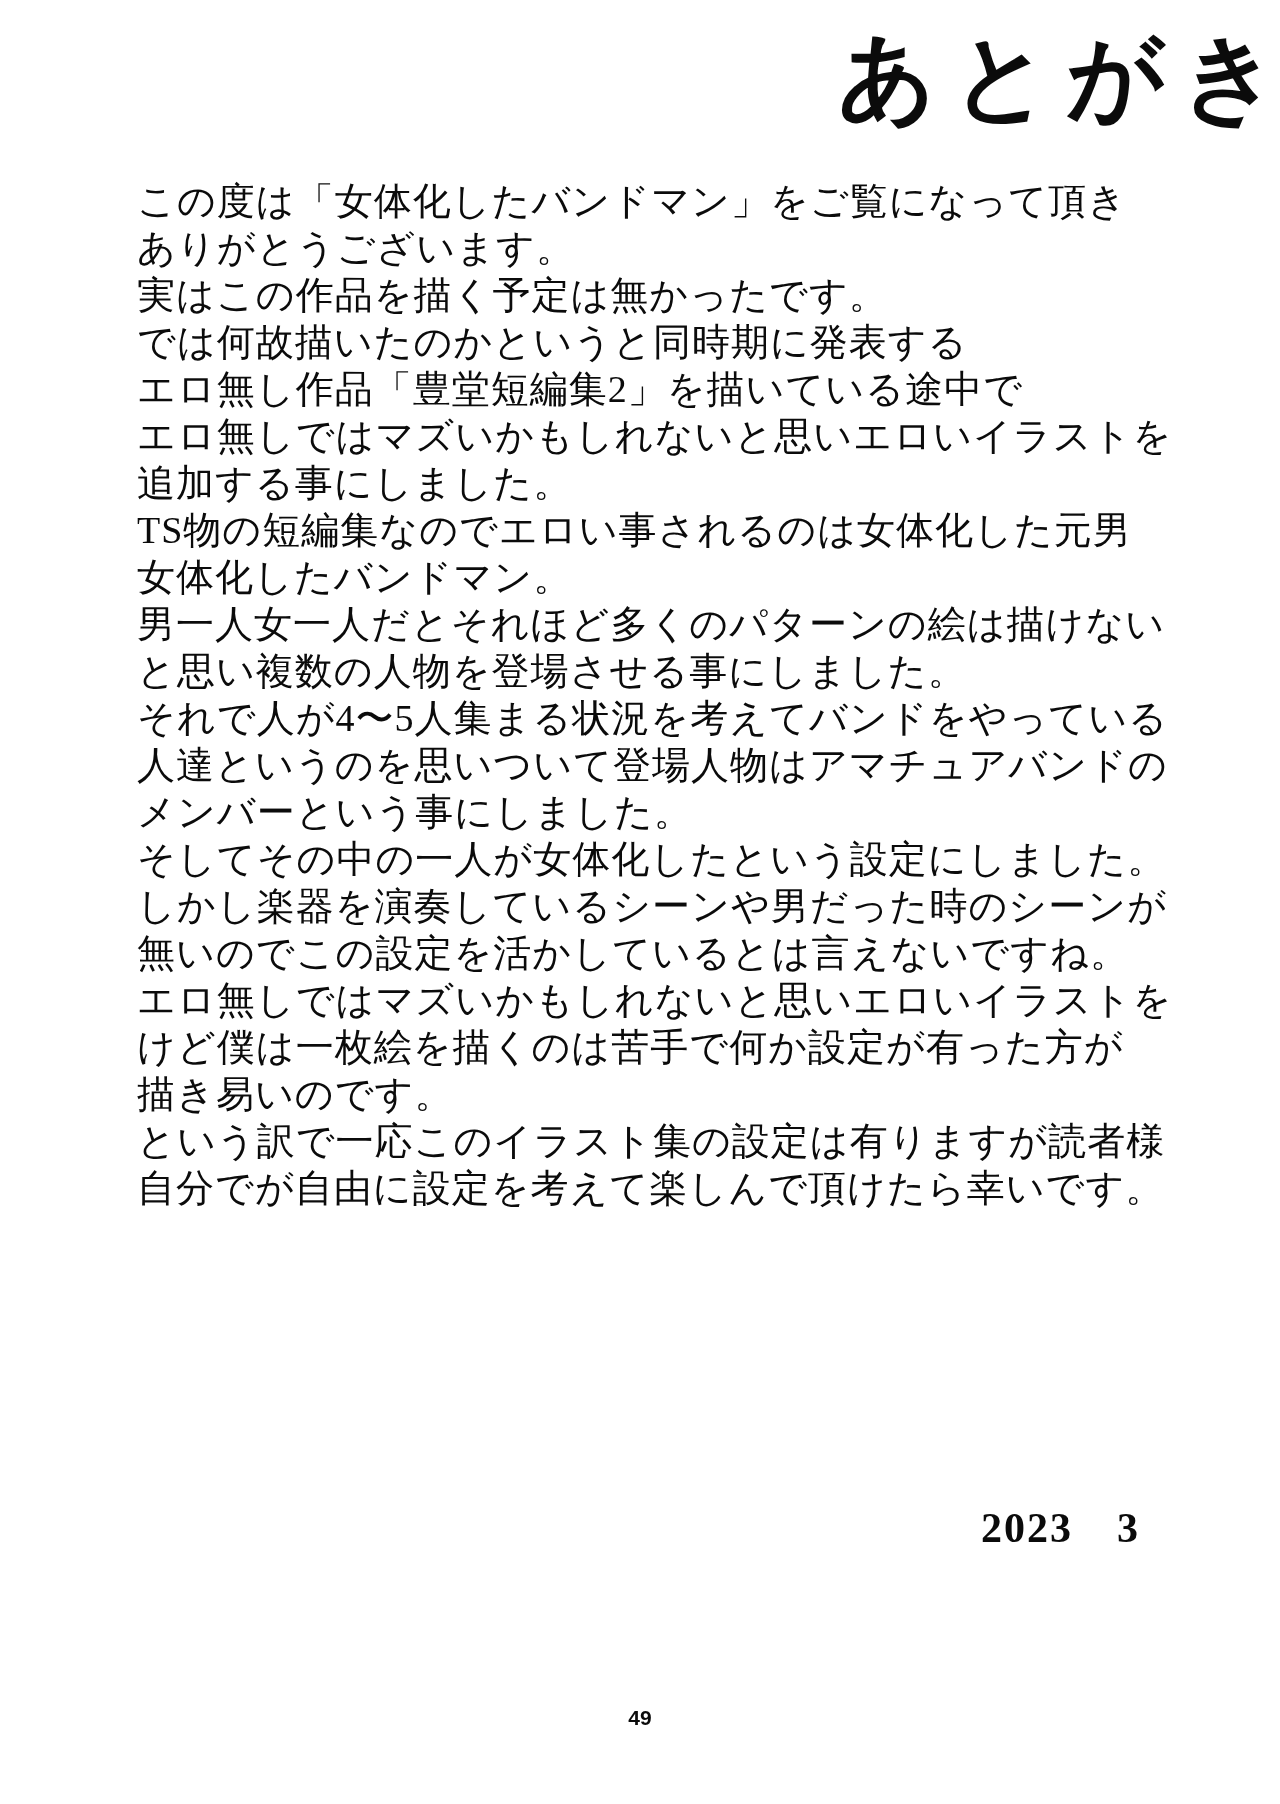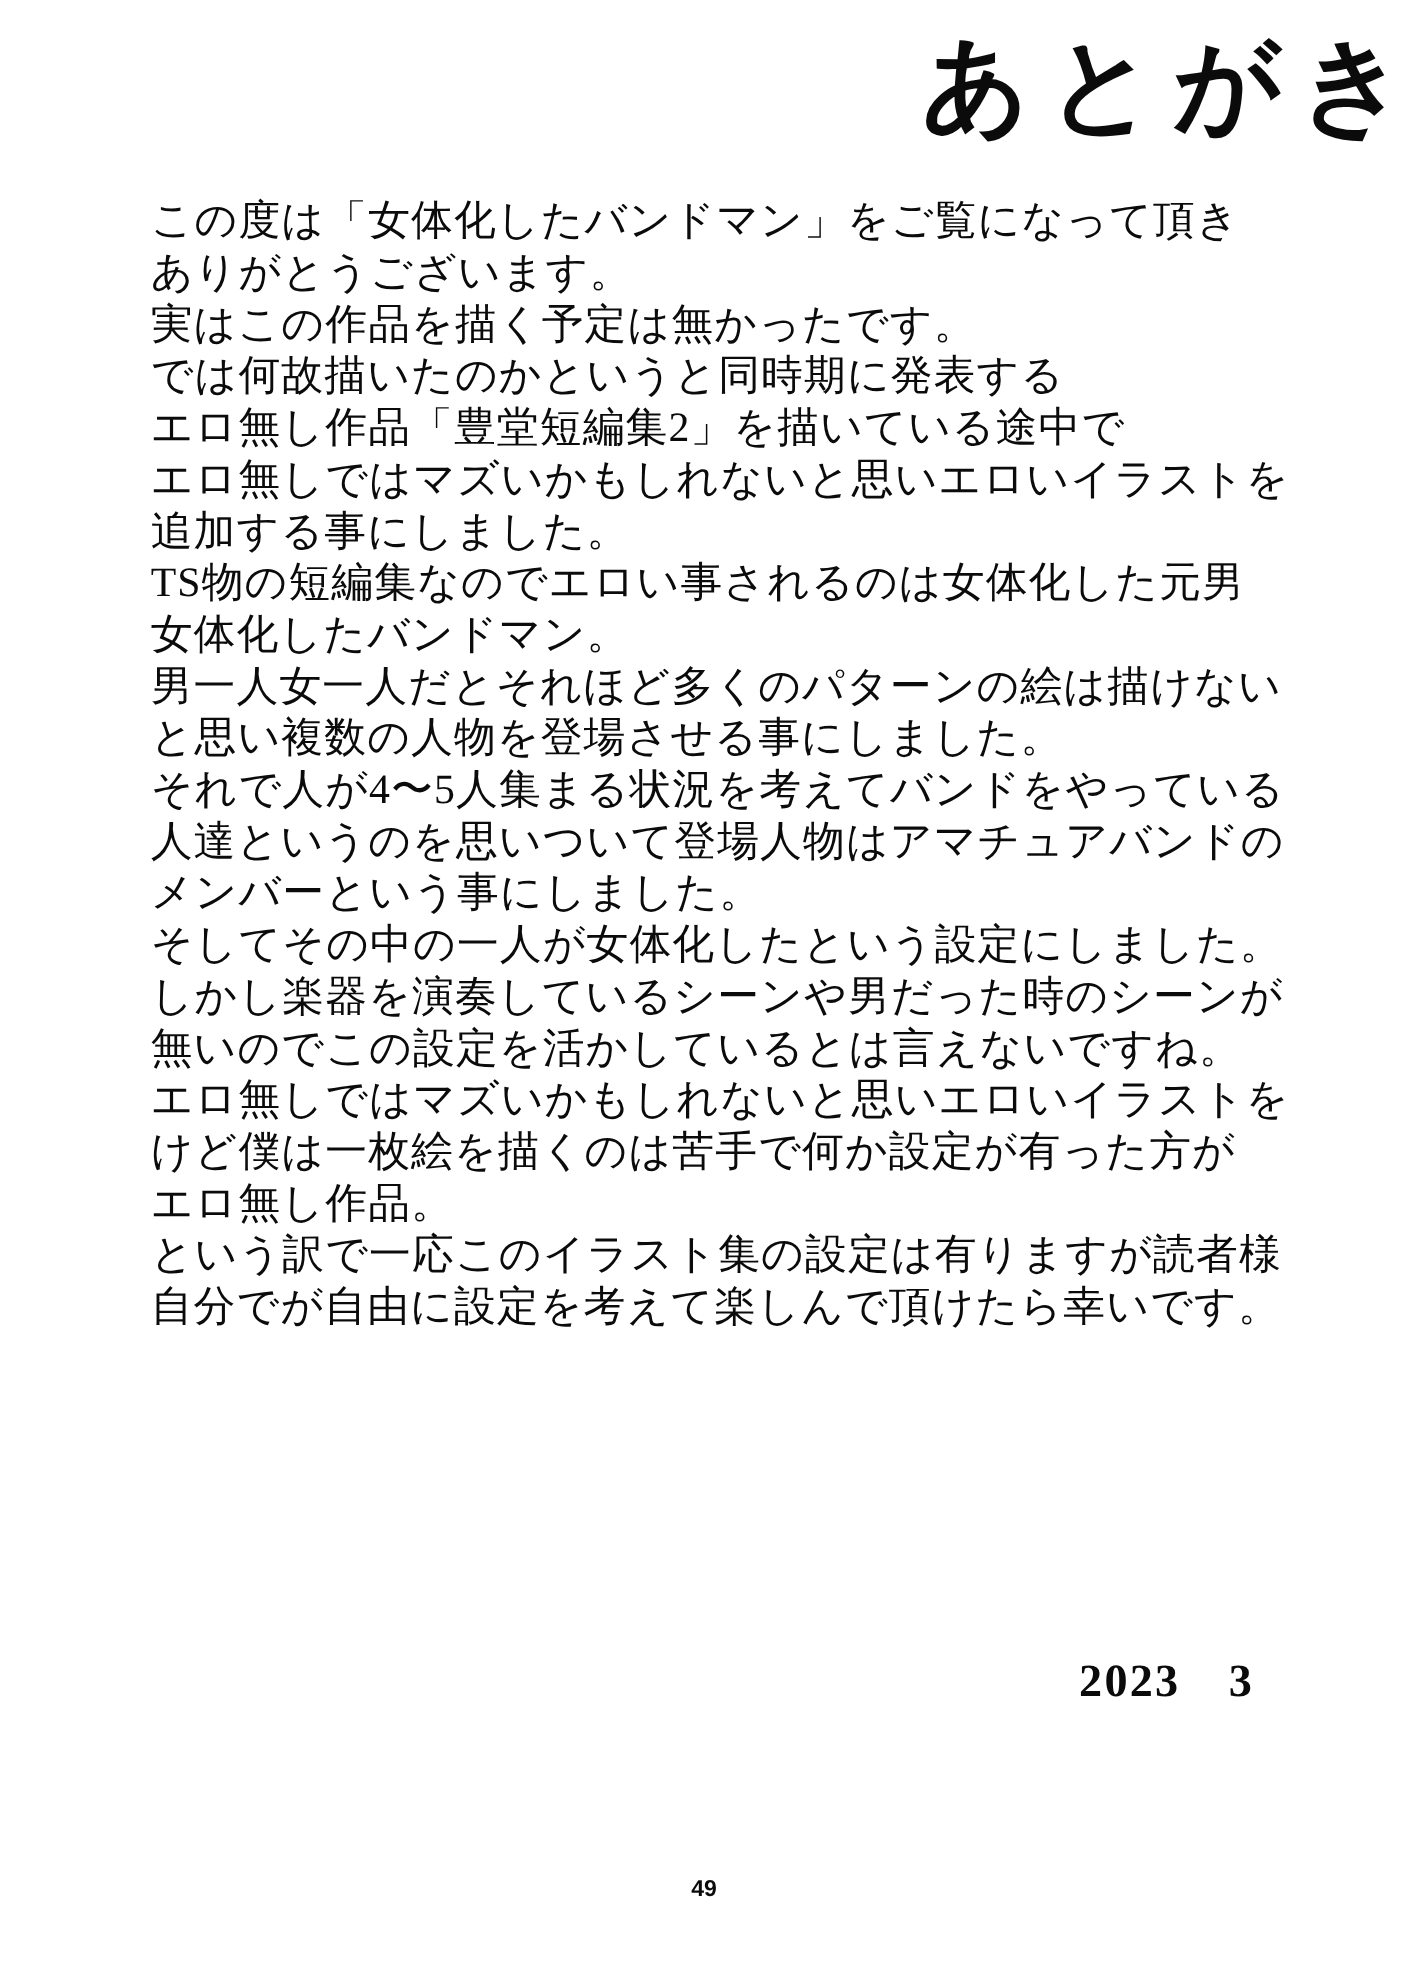--- a/index.html
+++ b/index.html
@@ -83,21 +83,21 @@
       <div class="line">男一人女一人だとそれほど多くのパターンの絵は描けない</div>
       <div class="line">と思い複数の人物を登場させる事にしました。</div>
       <div class="line">それで人が4〜5人集まる状況を考えてバンドをやっている</div>
       <div class="line">人達というのを思いついて登場人物はアマチュアバンドの</div>
       <div class="line">メンバーという事にしました。</div>
       <div class="line">そしてその中の一人が女体化したという設定にしました。</div>
       <div class="line">しかし楽器を演奏しているシーンや男だった時のシーンが</div>
       <div class="line">無いのでこの設定を活かしているとは言えないですね。</div>
       <div class="line">エロ無しではマズいかもしれないと思いエロいイラストを</div>
       <div class="line">けど僕は一枚絵を描くのは苦手で何か設定が有った方が</div>
-      <div class="line">エロ無し作品。</div>
+      <div class="line">描き易いのです。</div>
       <div class="line">という訳で一応このイラスト集の設定は有りますが読者様</div>
       <div class="line">自分でが自由に設定を考えて楽しんで頂けたら幸いです。</div>
     </div>
 
 
   <div class="date">2023　3</div>
 
   <div class="page-number">49</div>
 
 </div>

